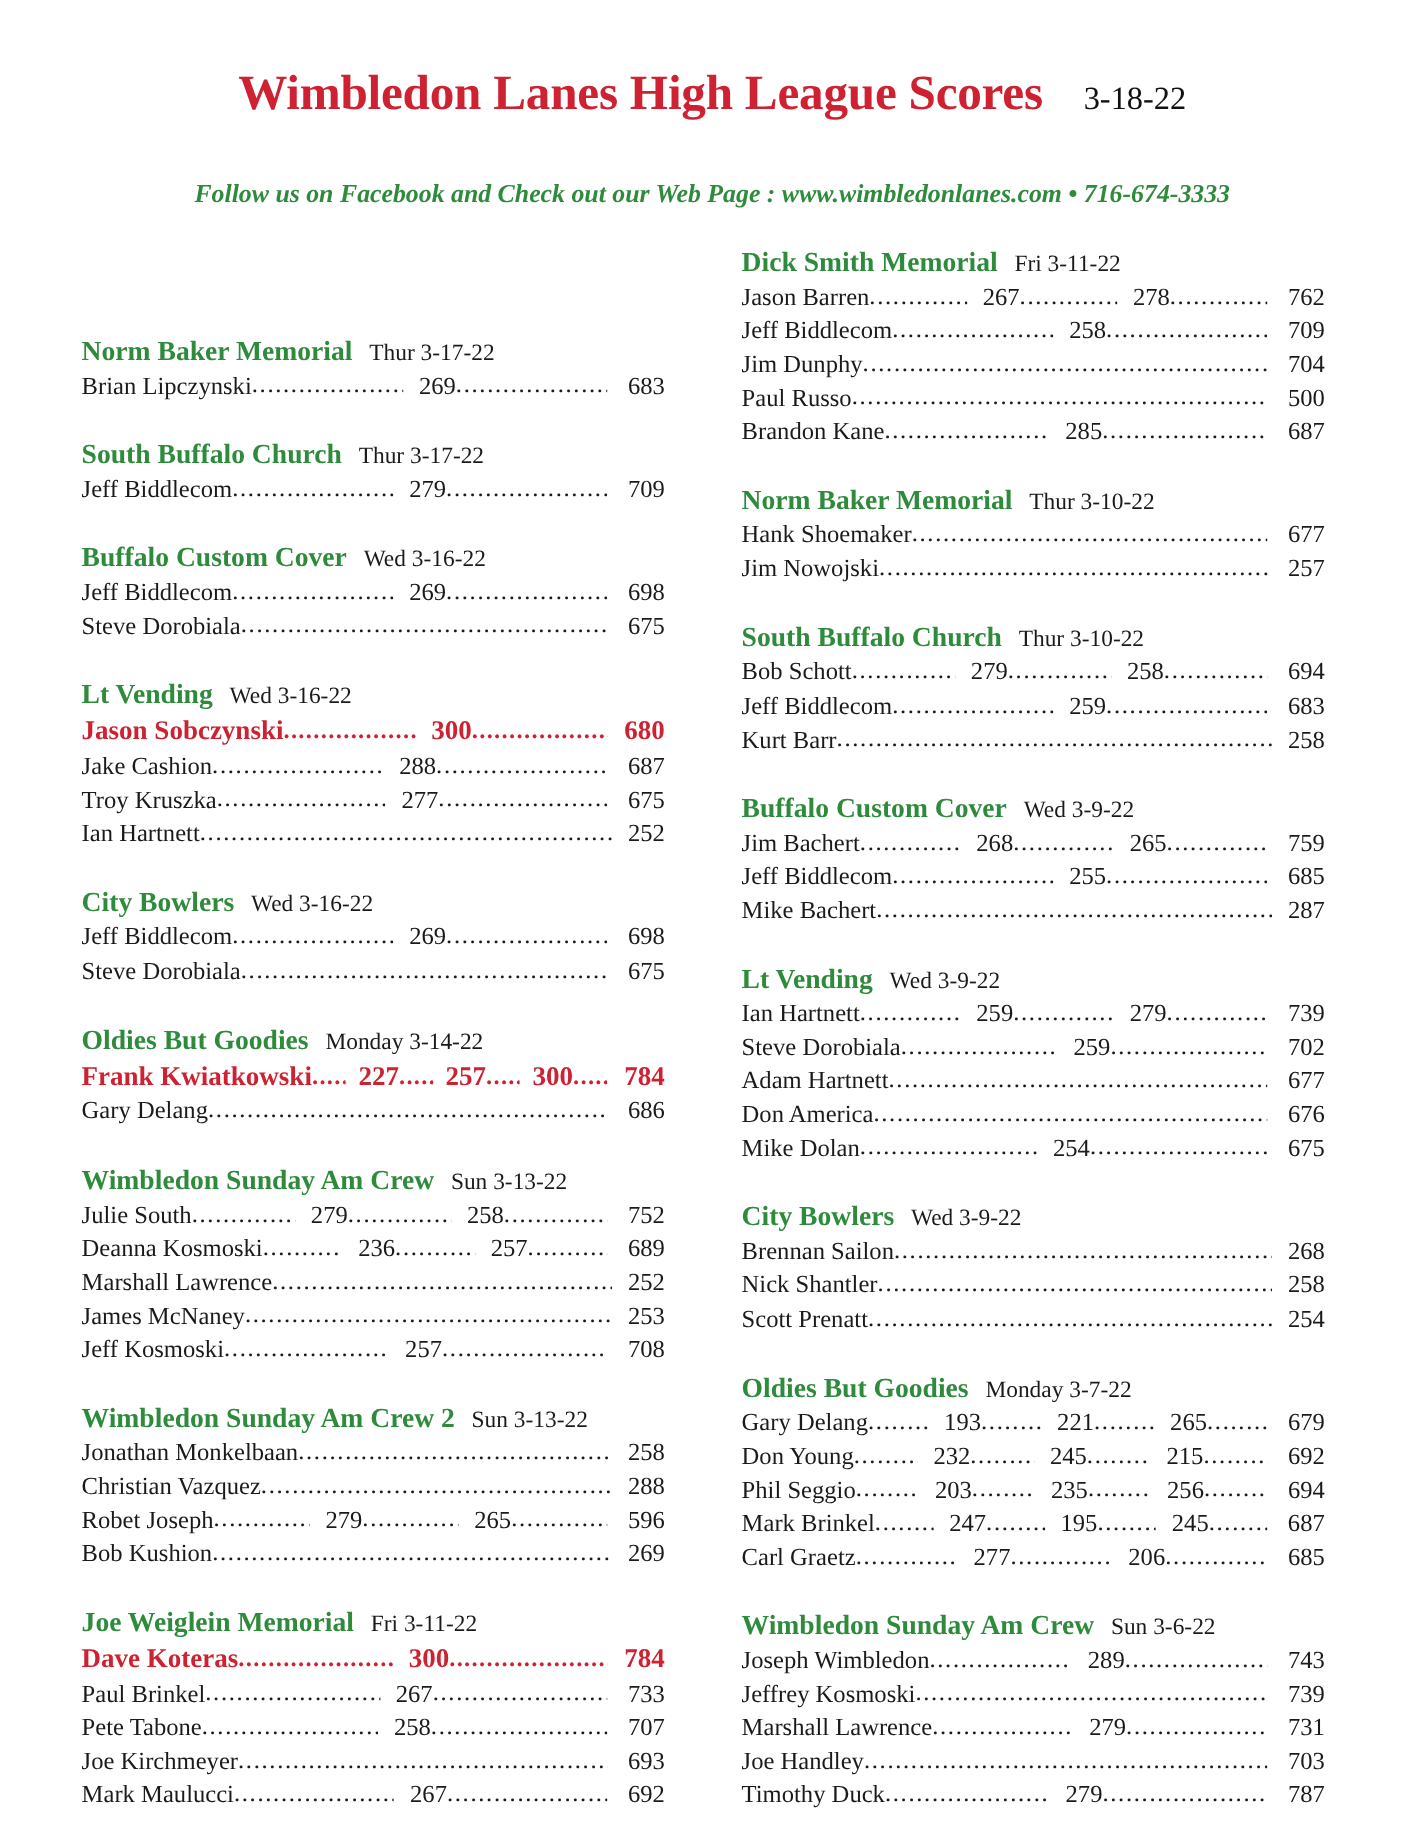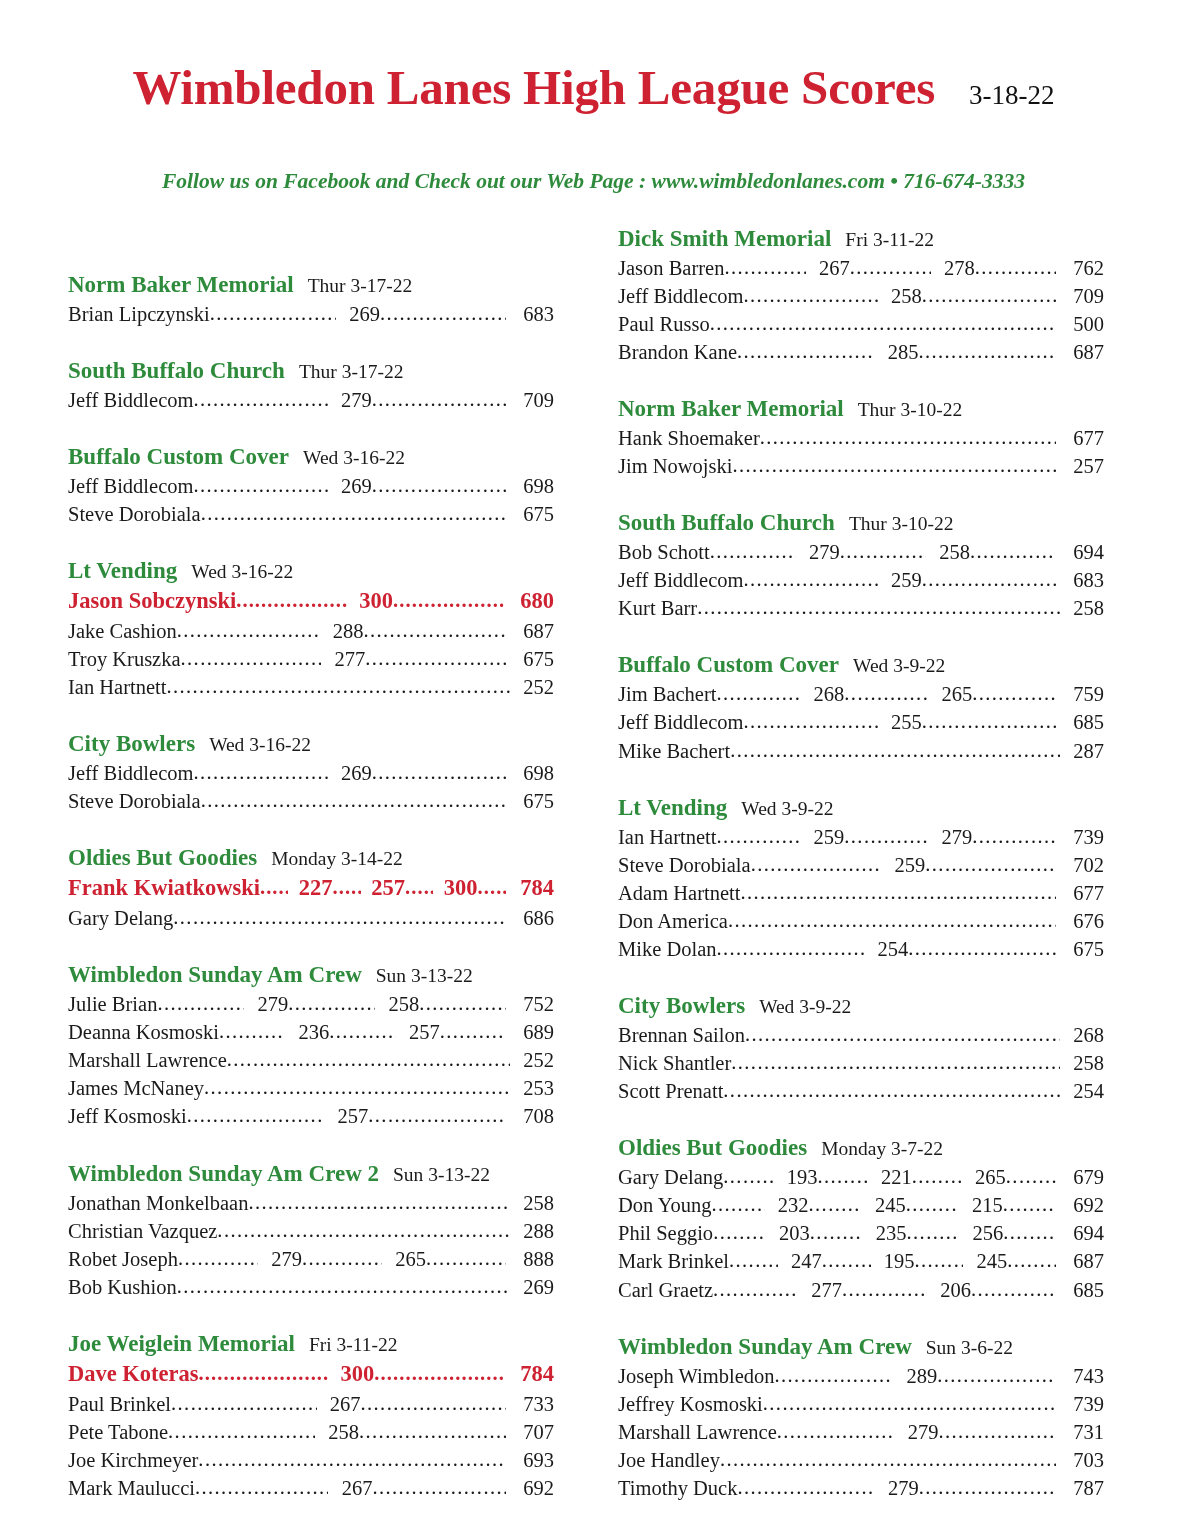--- a/index.html
+++ b/index.html
@@ -21,21 +21,21 @@
     text-align: center;
     padding-top: 26px;
   }
   .title-line {
     display: flex;
     align-items: baseline;
     justify-content: center;
     gap: 34px;
   }
   .main-title {
-    font-size: 49px;
+    font-size: 41px;
     font-weight: bold;
     color: #CE2232;
     letter-spacing: -0.2px;
     white-space: nowrap;
   }
   .issue-date {
     font-size: 27px;
     color: #111111;
     white-space: nowrap;
   }
@@ -251,21 +251,21 @@
           <span class="lead"></span>
           <span class="val total">686</span>
         </div>
       </div>
       <div class="league">
         <div class="league-head">
           <span class="league-name">Wimbledon Sunday Am Crew</span>
           <span class="league-date">Sun 3-13-22</span>
         </div>
         <div class="row">
-          <span class="name">Julie Brian</span>
+          <span class="name">Julie South</span>
           <span class="lead"></span>
           <span class="val g">279</span>
           <span class="lead"></span>
           <span class="val g">258</span>
           <span class="lead"></span>
           <span class="val total">752</span>
         </div>
         <div class="row">
           <span class="name">Deanna Kosmoski</span>
           <span class="lead"></span>
@@ -308,21 +308,21 @@
           <span class="lead"></span>
           <span class="val g">288</span>
         </div>
         <div class="row">
           <span class="name">Robet Joseph</span>
           <span class="lead"></span>
           <span class="val g">279</span>
           <span class="lead"></span>
           <span class="val g">265</span>
           <span class="lead"></span>
-          <span class="val total">888</span>
+          <span class="val total">596</span>
         </div>
         <div class="row">
           <span class="name">Bob Kushion</span>
           <span class="lead"></span>
           <span class="val g">269</span>
         </div>
       </div>
       <div class="league">
         <div class="league-head">
           <span class="league-name">Joe Weiglein Memorial</span>
@@ -379,20 +379,25 @@
           <span class="val total">762</span>
         </div>
         <div class="row">
           <span class="name">Jeff Biddlecom</span>
           <span class="lead"></span>
           <span class="val g">258</span>
           <span class="lead"></span>
           <span class="val total">709</span>
         </div>
         <div class="row">
+          <span class="name">Jim Dunphy</span>
+          <span class="lead"></span>
+          <span class="val total">704</span>
+        </div>
+        <div class="row">
           <span class="name">Paul Russo</span>
           <span class="lead"></span>
           <span class="val total">500</span>
         </div>
         <div class="row">
           <span class="name">Brandon Kane</span>
           <span class="lead"></span>
           <span class="val g">285</span>
           <span class="lead"></span>
           <span class="val total">687</span>

